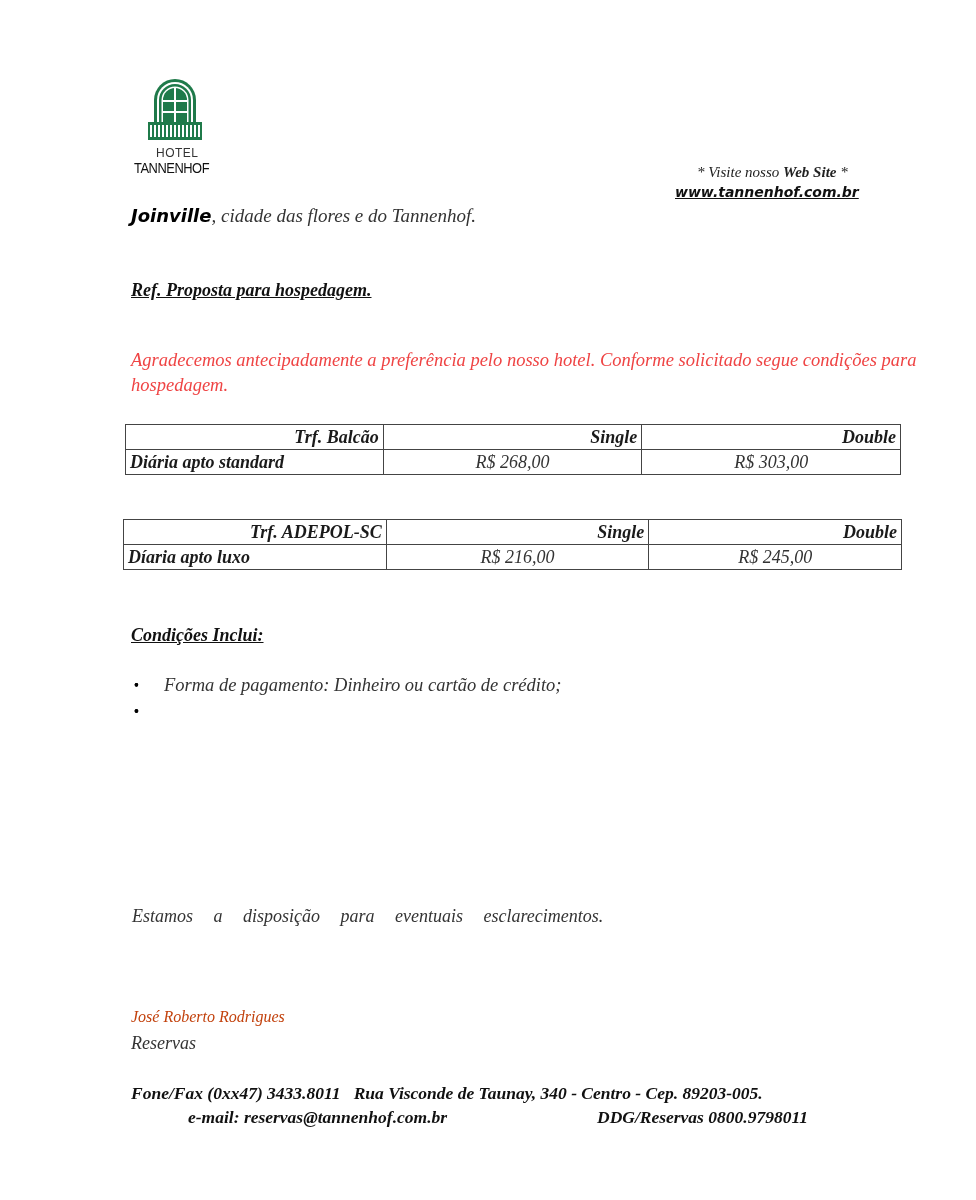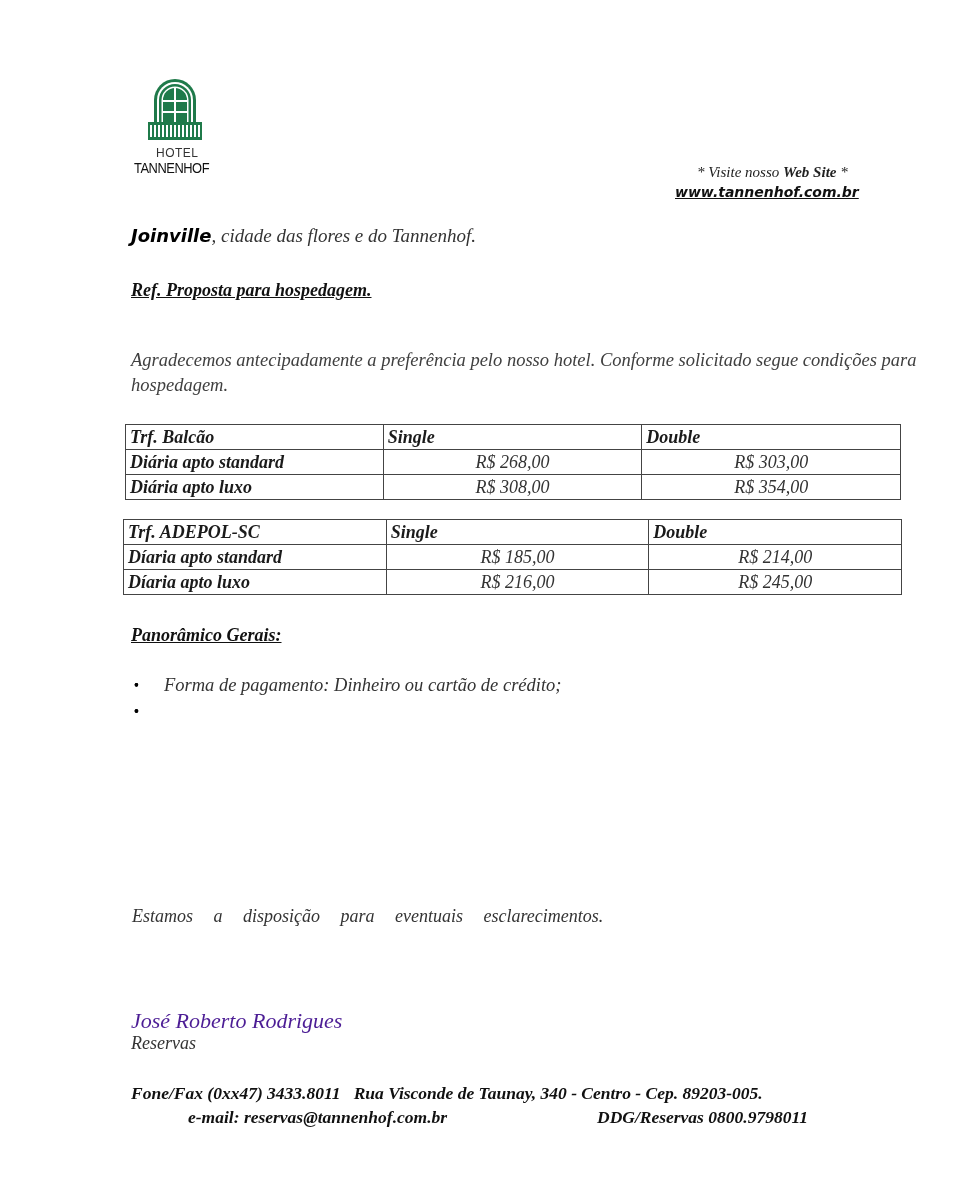--- a/index.html
+++ b/index.html
@@ -5,38 +5,38 @@
     html, body { margin: 0; padding: 0; background: #ffffff; }
     body { width: 976px; height: 1200px; position: relative; overflow: hidden; color: #1a1a1a; font-family: "Liberation Serif", serif; }
     .abs { position: absolute; }
     .logo { left: 132px; top: 78px; width: 92px; height: 100px; }
     .logo svg { position: absolute; left: 14px; top: 0; }
     .logo-hotel { position: absolute; left: 24px; top: 68px; font-family: "Liberation Sans", sans-serif; font-size: 12px; letter-spacing: 0.5px; color: #333; }
     .logo-name { position: absolute; left: 2px; top: 82px; font-family: "Liberation Sans", sans-serif; font-size: 14px; letter-spacing: -0.5px; color: #111; transform: scaleX(0.92); transform-origin: left; }
     .website-line1 { left: 697px; top: 164px; font-size: 15px; font-style: italic; color: #222; }
     .website-line1 b { font-weight: bold; }
     .website-line2 { left: 675px; top: 184px; font-family: "DejaVu Sans", sans-serif; font-size: 14px; font-style: italic; font-weight: bold; text-decoration: underline; color: #111; }
-    .headline { left: 131px; top: 205px; font-size: 19px; font-style: italic; color: #333; margin-top: 20px; }
+    .headline { left: 131px; top: 205px; font-size: 19px; font-style: italic; color: #333; }
     .headline .city { font-family: "DejaVu Sans", sans-serif; font-weight: bold; font-style: italic; color: #000; font-size: 18px; }
     .ref { left: 131px; top: 280px; font-size: 18px; font-style: italic; font-weight: bold; text-decoration: underline; color: #111; }
-    .intro { left: 131px; top: 348px; width: 790px; font-size: 18.5px; font-style: italic; line-height: 25px; color: #404040; }
+    .intro { left: 131px; top: 348px; width: 790px; font-size: 18.5px; font-style: italic; line-height: 25px; color: #ef4444; }
     table.rates { position: absolute; border-collapse: collapse; font-size: 18px; font-style: italic; color: #1a1a1a; }
     table.rates td, table.rates th { border: 1px solid #444; padding: 0 4px; height: 24px; line-height: 22px; }
-    table.rates th { font-weight: bold; text-align: left; }
+    table.rates th { font-weight: bold; text-align: right; }
     table.rates td.label { font-weight: bold; text-align: left; }
     table.rates td.val { text-align: center; color: #333; }
     .t1 { left: 125px; top: 424px; width: 776px; }
     .t2 { left: 123px; top: 519px; width: 779px; }
     .cond-title { left: 131px; top: 625px; font-size: 18px; font-style: italic; font-weight: bold; text-decoration: underline; color: #111; }
     ul.conds { position: absolute; left: 131px; top: 673px; margin: 0; padding: 0; list-style: none; width: 790px; font-size: 18.5px; font-style: italic; color: #333; }
     ul.conds li { position: relative; padding-left: 33px; line-height: 25.5px; }
     ul.conds li .bullet { position: absolute; left: 3px; top: 0; font-style: normal; color: #000; font-size: 14px; }
     ul.conds li.strong { font-weight: bold; color: #111; }
     .closing { left: 132px; top: 906px; font-size: 18px; font-style: italic; color: #333; word-spacing: 16px; }
-    .sig-name { left: 131px; top: 1008px; font-size: 22px; font-style: italic; color: #4c1d95; }
+    .sig-name { left: 131px; top: 1008px; font-size: 16px; font-style: italic; color: #c2410c; }
     .sig-role { left: 131px; top: 1033px; font-size: 18px; font-style: italic; color: #333; }
     .footer1 { left: 131px; top: 1083px; font-size: 17.5px; font-style: italic; font-weight: bold; color: #111; white-space: pre; }
     .footer2 { left: 188px; top: 1107px; font-size: 17.5px; font-style: italic; font-weight: bold; color: #111; }
     .footer3 { left: 597px; top: 1107px; font-size: 17.5px; font-style: italic; font-weight: bold; color: #111; }
   </style>
 </head>
 <body>
 
 <div class="abs logo">
   <svg width="58" height="62" viewBox="0 0 58 62">
@@ -97,54 +97,44 @@
       <tr>
     <th>Trf. Balcão</th>
     <th>Single</th>
     <th>Double</th>
   </tr>
   <tr>
     <td class="label">Diária apto standard</td>
     <td class="val">R$ 268,00</td>
     <td class="val">R$ 303,00</td>
   </tr>
-  <tr>
-    <td class="label">Diária apto luxo</td>
-    <td class="val">R$ 308,00</td>
-    <td class="val">R$ 354,00</td>
-  </tr>
 </tbody>
   </table>
 
 <table class="rates t2">
   <colgroup>
       <col style="width:263px">
       <col style="width:263px">
       <col style="width:253px">
     </colgroup>
   <tbody>
       <tr>
     <th>Trf. ADEPOL-SC</th>
     <th>Single</th>
     <th>Double</th>
   </tr>
   <tr>
-    <td class="label">Díaria apto standard</td>
-    <td class="val">R$ 185,00</td>
-    <td class="val">R$ 214,00</td>
-  </tr>
-  <tr>
     <td class="label">Díaria apto luxo</td>
     <td class="val">R$ 216,00</td>
     <td class="val">R$ 245,00</td>
   </tr>
 </tbody>
   </table>
 
-<div class="abs cond-title">Panorâmico Gerais:</div>
+<div class="abs cond-title">Condições Inclui:</div>
 <ul class="conds">
   <li><span class="bullet">•</span></li>
   <li><span class="bullet">•</span></li>
   <li><span class="bullet">•</span><span>Forma de pagamento: Dinheiro ou cartão de crédito;</span></li>
   <li><span class="bullet">•</span></li>
   <li class="strong"><span class="bullet">•</span></li>
 </ul>
 
 <div class="abs closing">Estamos a disposição para eventuais esclarecimentos.</div>
 

